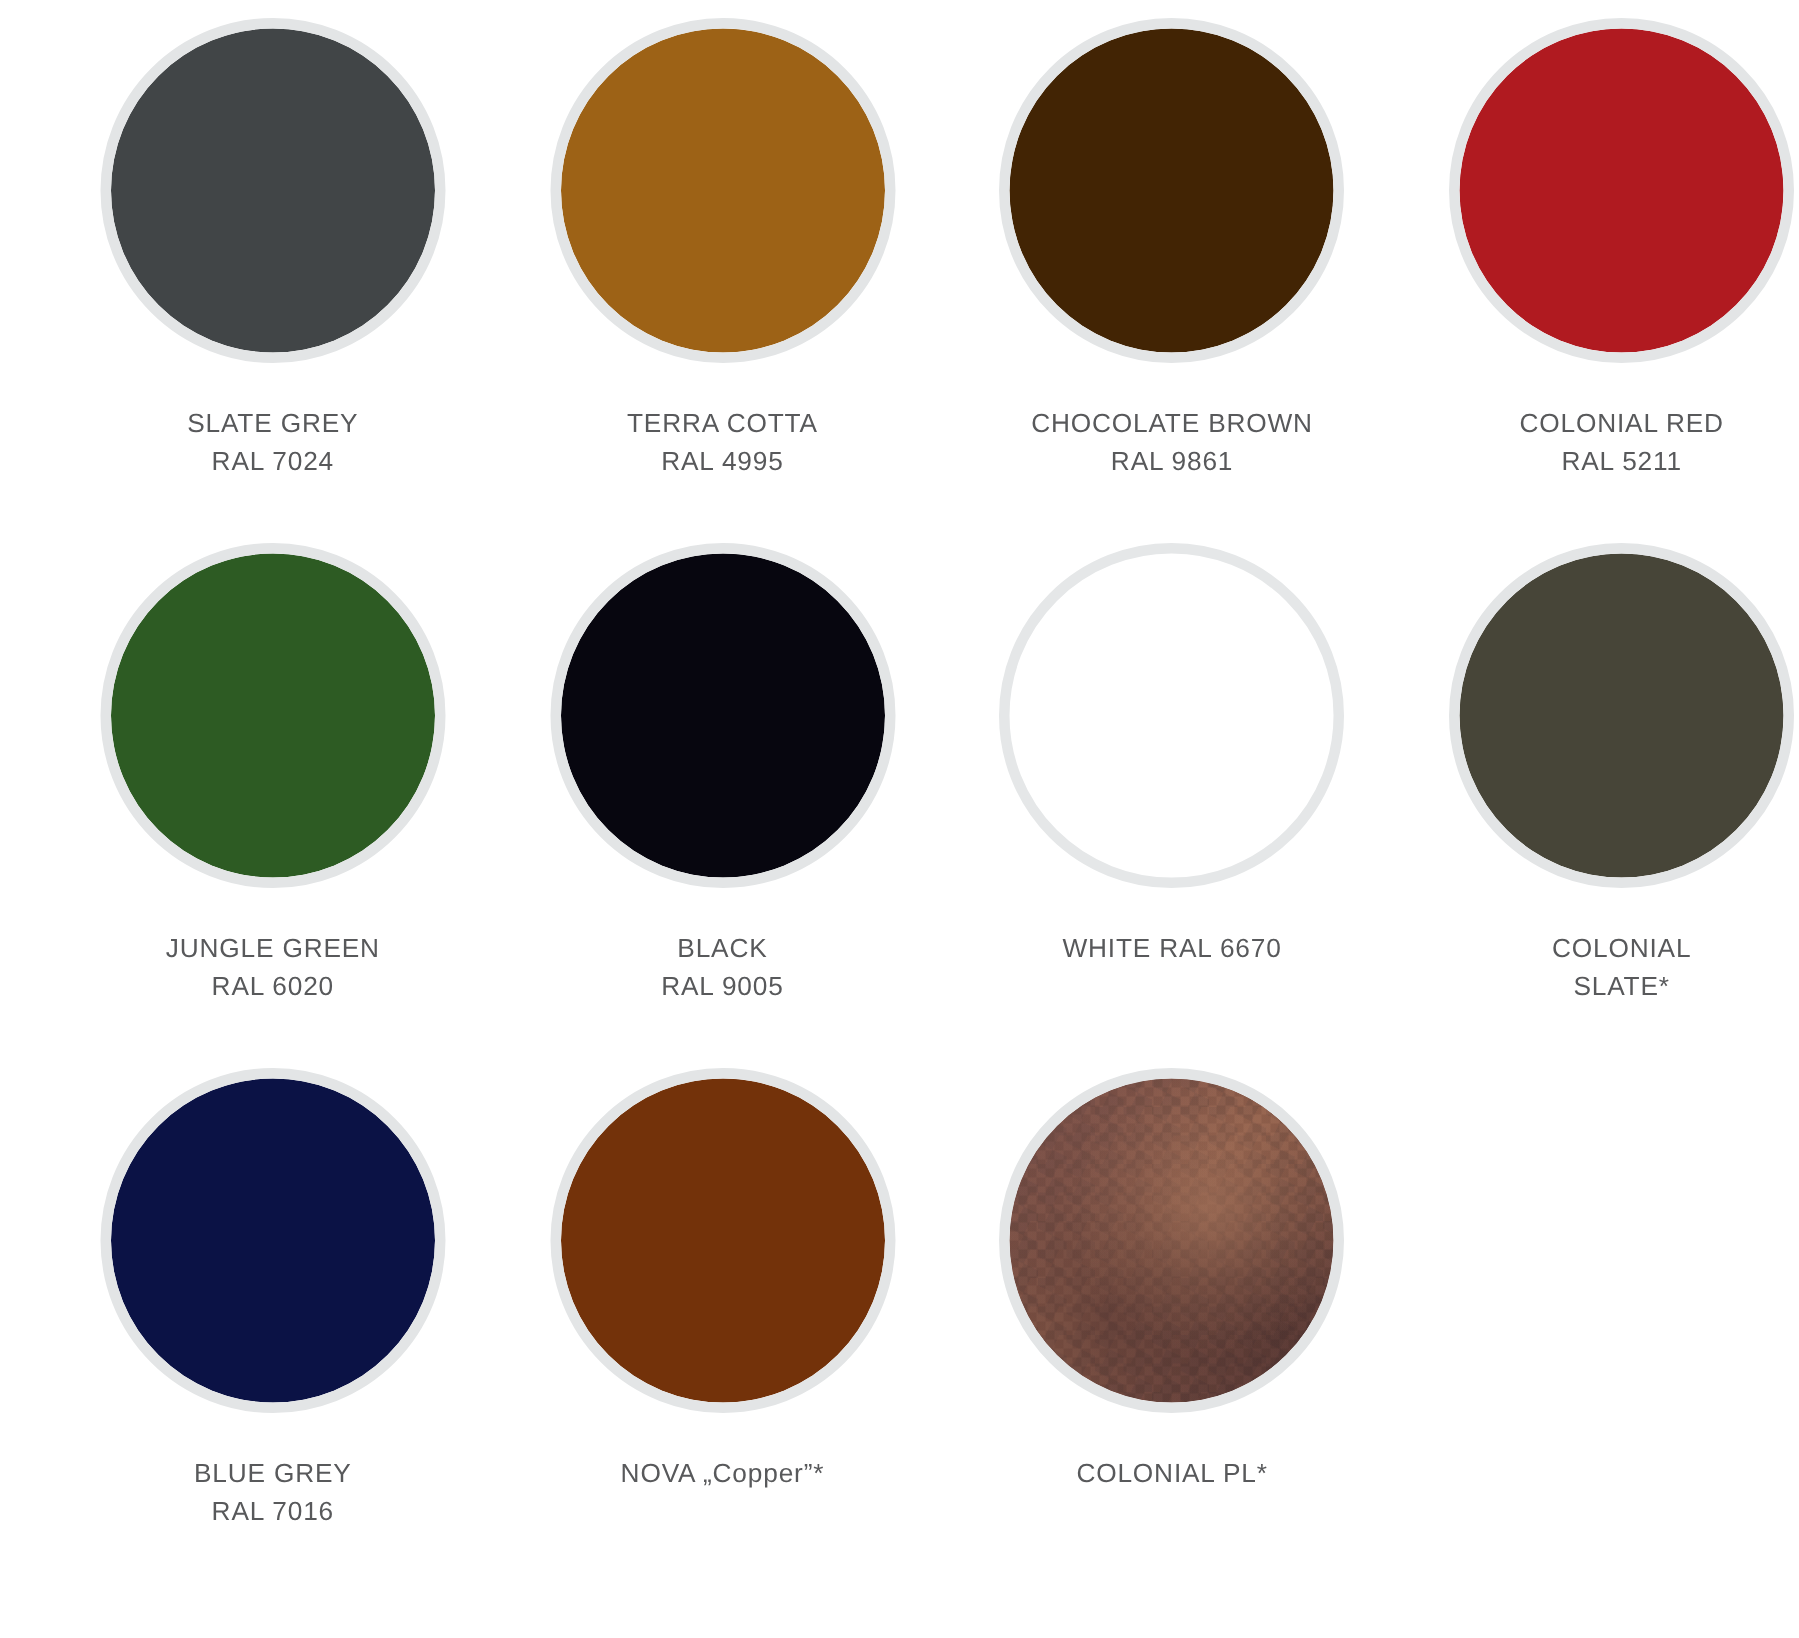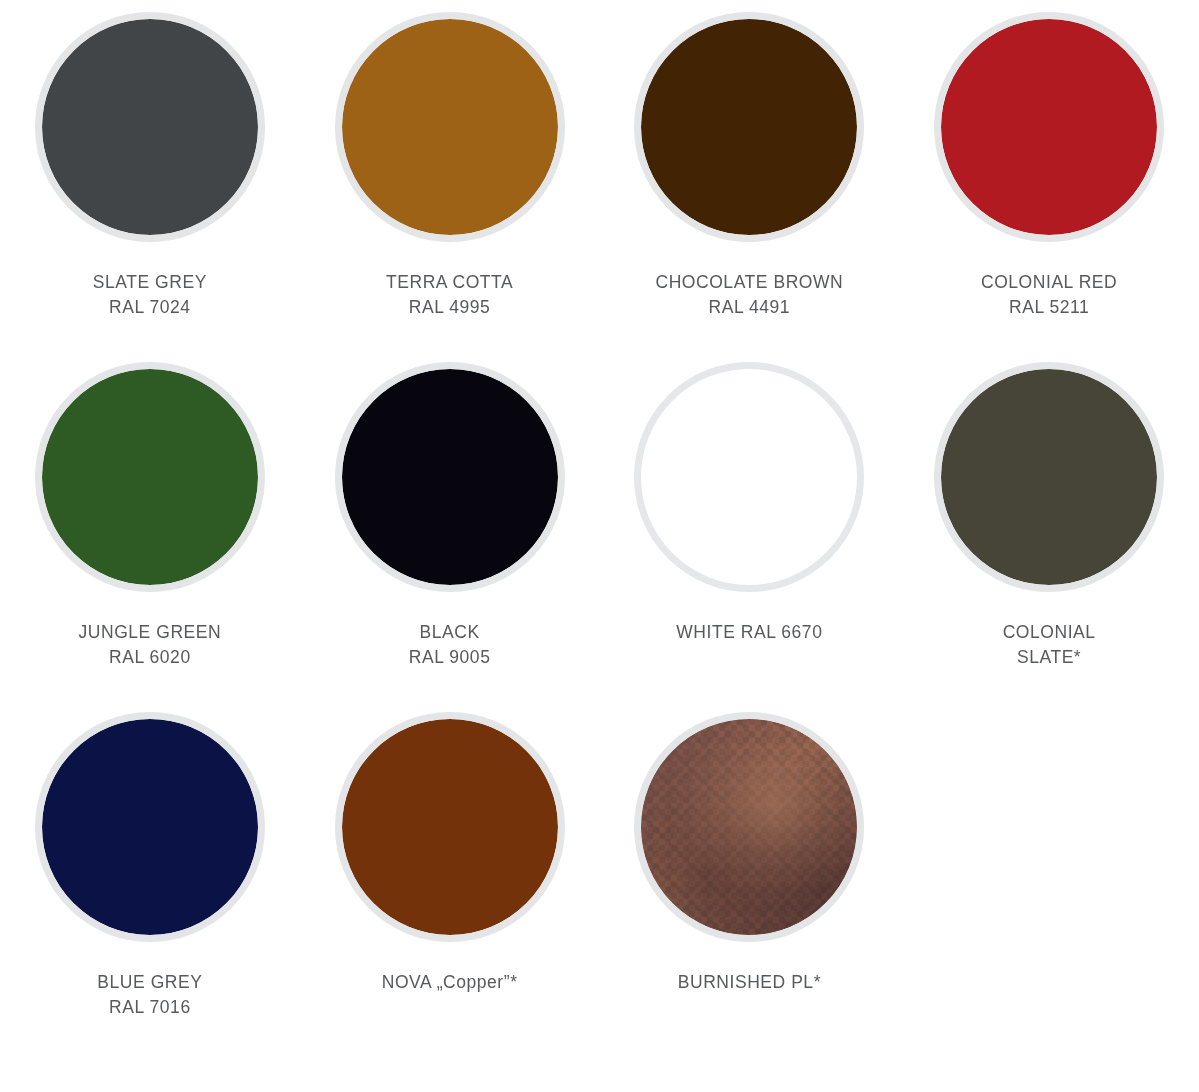--- a/index.html
+++ b/index.html
@@ -11,20 +11,21 @@
     width: 1199px;
     height: 1092px;
     font-family: "Liberation Sans", sans-serif;
     -webkit-font-smoothing: antialiased;
   }
   #palette {
     width: 1199px;
     height: 904px;
     position: relative;
     box-sizing: border-box;
+    padding-left: 32px;
   }
   .swatch-grid {
     display: grid;
     grid-template-columns: repeat(4, 1fr);
     grid-template-rows: repeat(3, 350px);
     width: 1199px;
     padding-top: 12px;
     box-sizing: border-box;
   }
   .swatch-cell {
@@ -86,21 +87,21 @@
 
     <div class="swatch-cell">
       <div class="swatch-disc" style="background-color: rgb(157, 98, 22);"></div>
       <div class="swatch-caption">TERRA COTTA
 RAL 4995</div>
     </div>
 
     <div class="swatch-cell">
       <div class="swatch-disc" style="background-color: rgb(66, 36, 4);"></div>
       <div class="swatch-caption">CHOCOLATE BROWN
-RAL 4491</div>
+RAL 9861</div>
     </div>
 
     <div class="swatch-cell">
       <div class="swatch-disc" style="background-color: rgb(176, 26, 32);"></div>
       <div class="swatch-caption">COLONIAL RED
 RAL 5211</div>
     </div>
 
     <div class="swatch-cell">
       <div class="swatch-disc" style="background-color: rgb(45, 91, 35);"></div>
@@ -132,17 +133,17 @@
 RAL 7016</div>
     </div>
 
     <div class="swatch-cell">
       <div class="swatch-disc" style="background-color: rgb(115, 50, 10);"></div>
       <div class="swatch-caption">NOVA „Copper”*</div>
     </div>
 
     <div class="swatch-cell">
       <div class="swatch-disc textured"></div>
-      <div class="swatch-caption">BURNISHED PL*</div>
+      <div class="swatch-caption">COLONIAL PL*</div>
     </div>
 
   </div>
 </div>
 
 </body></html>

